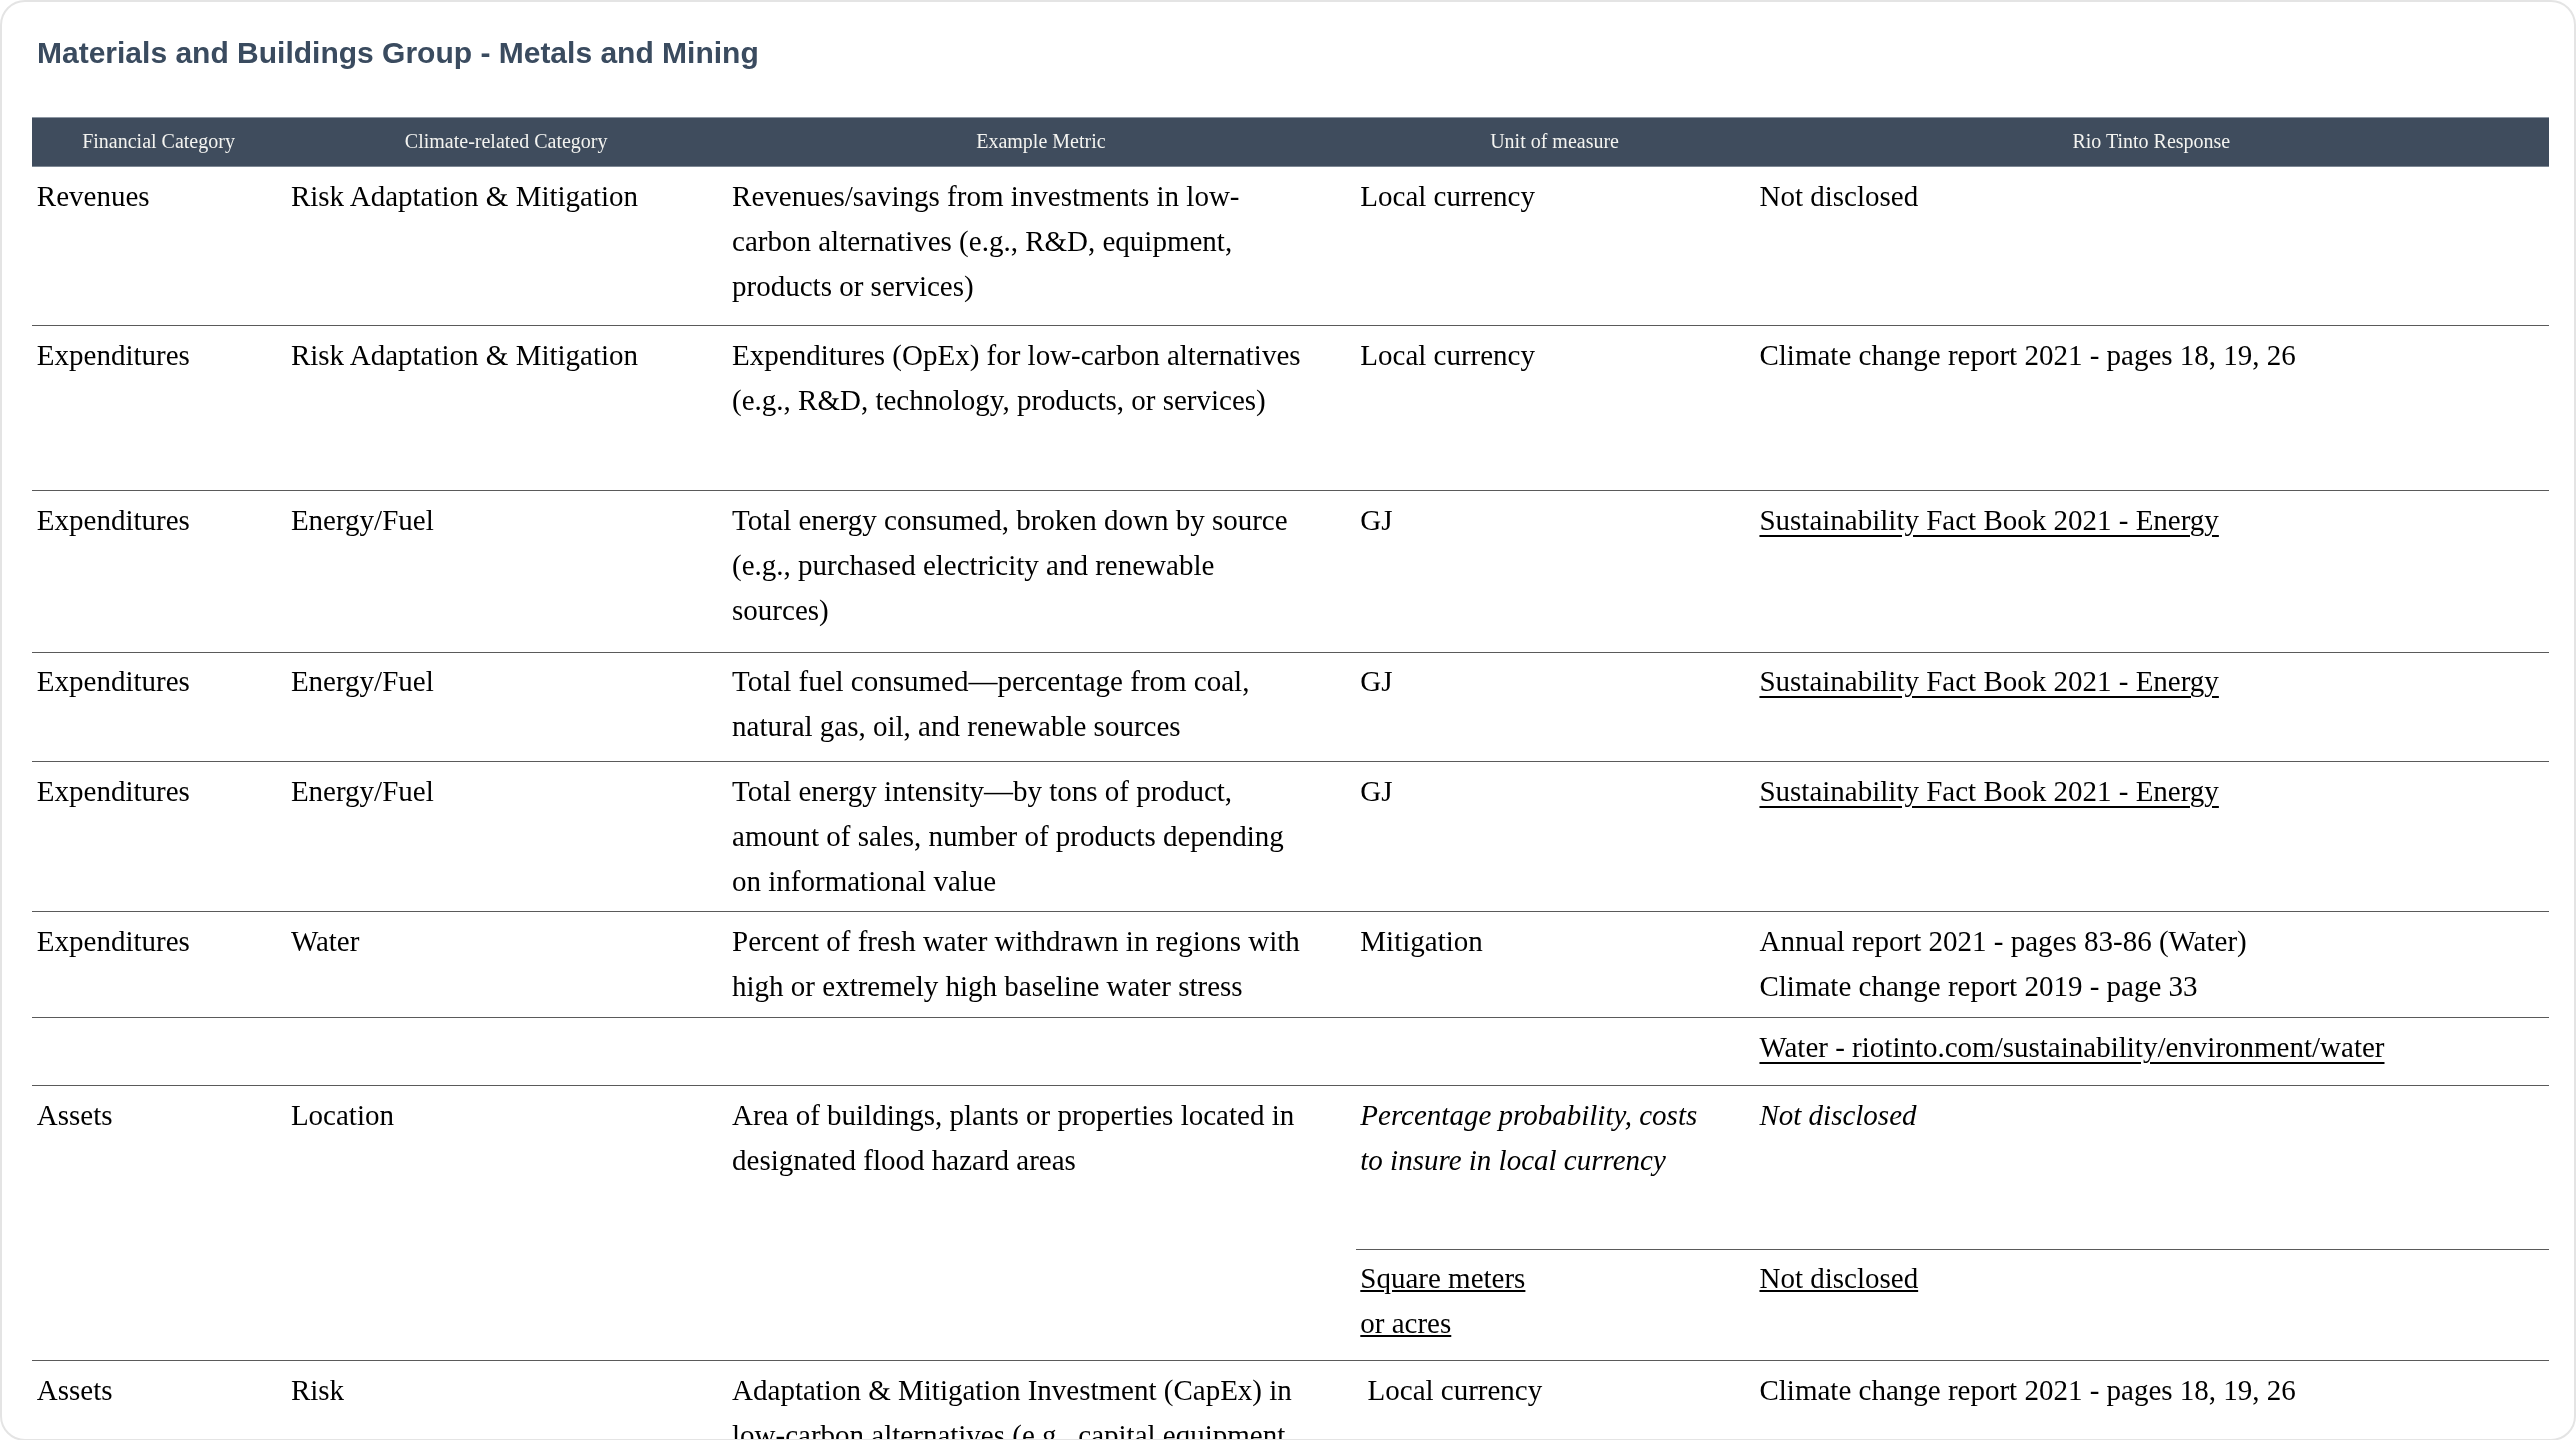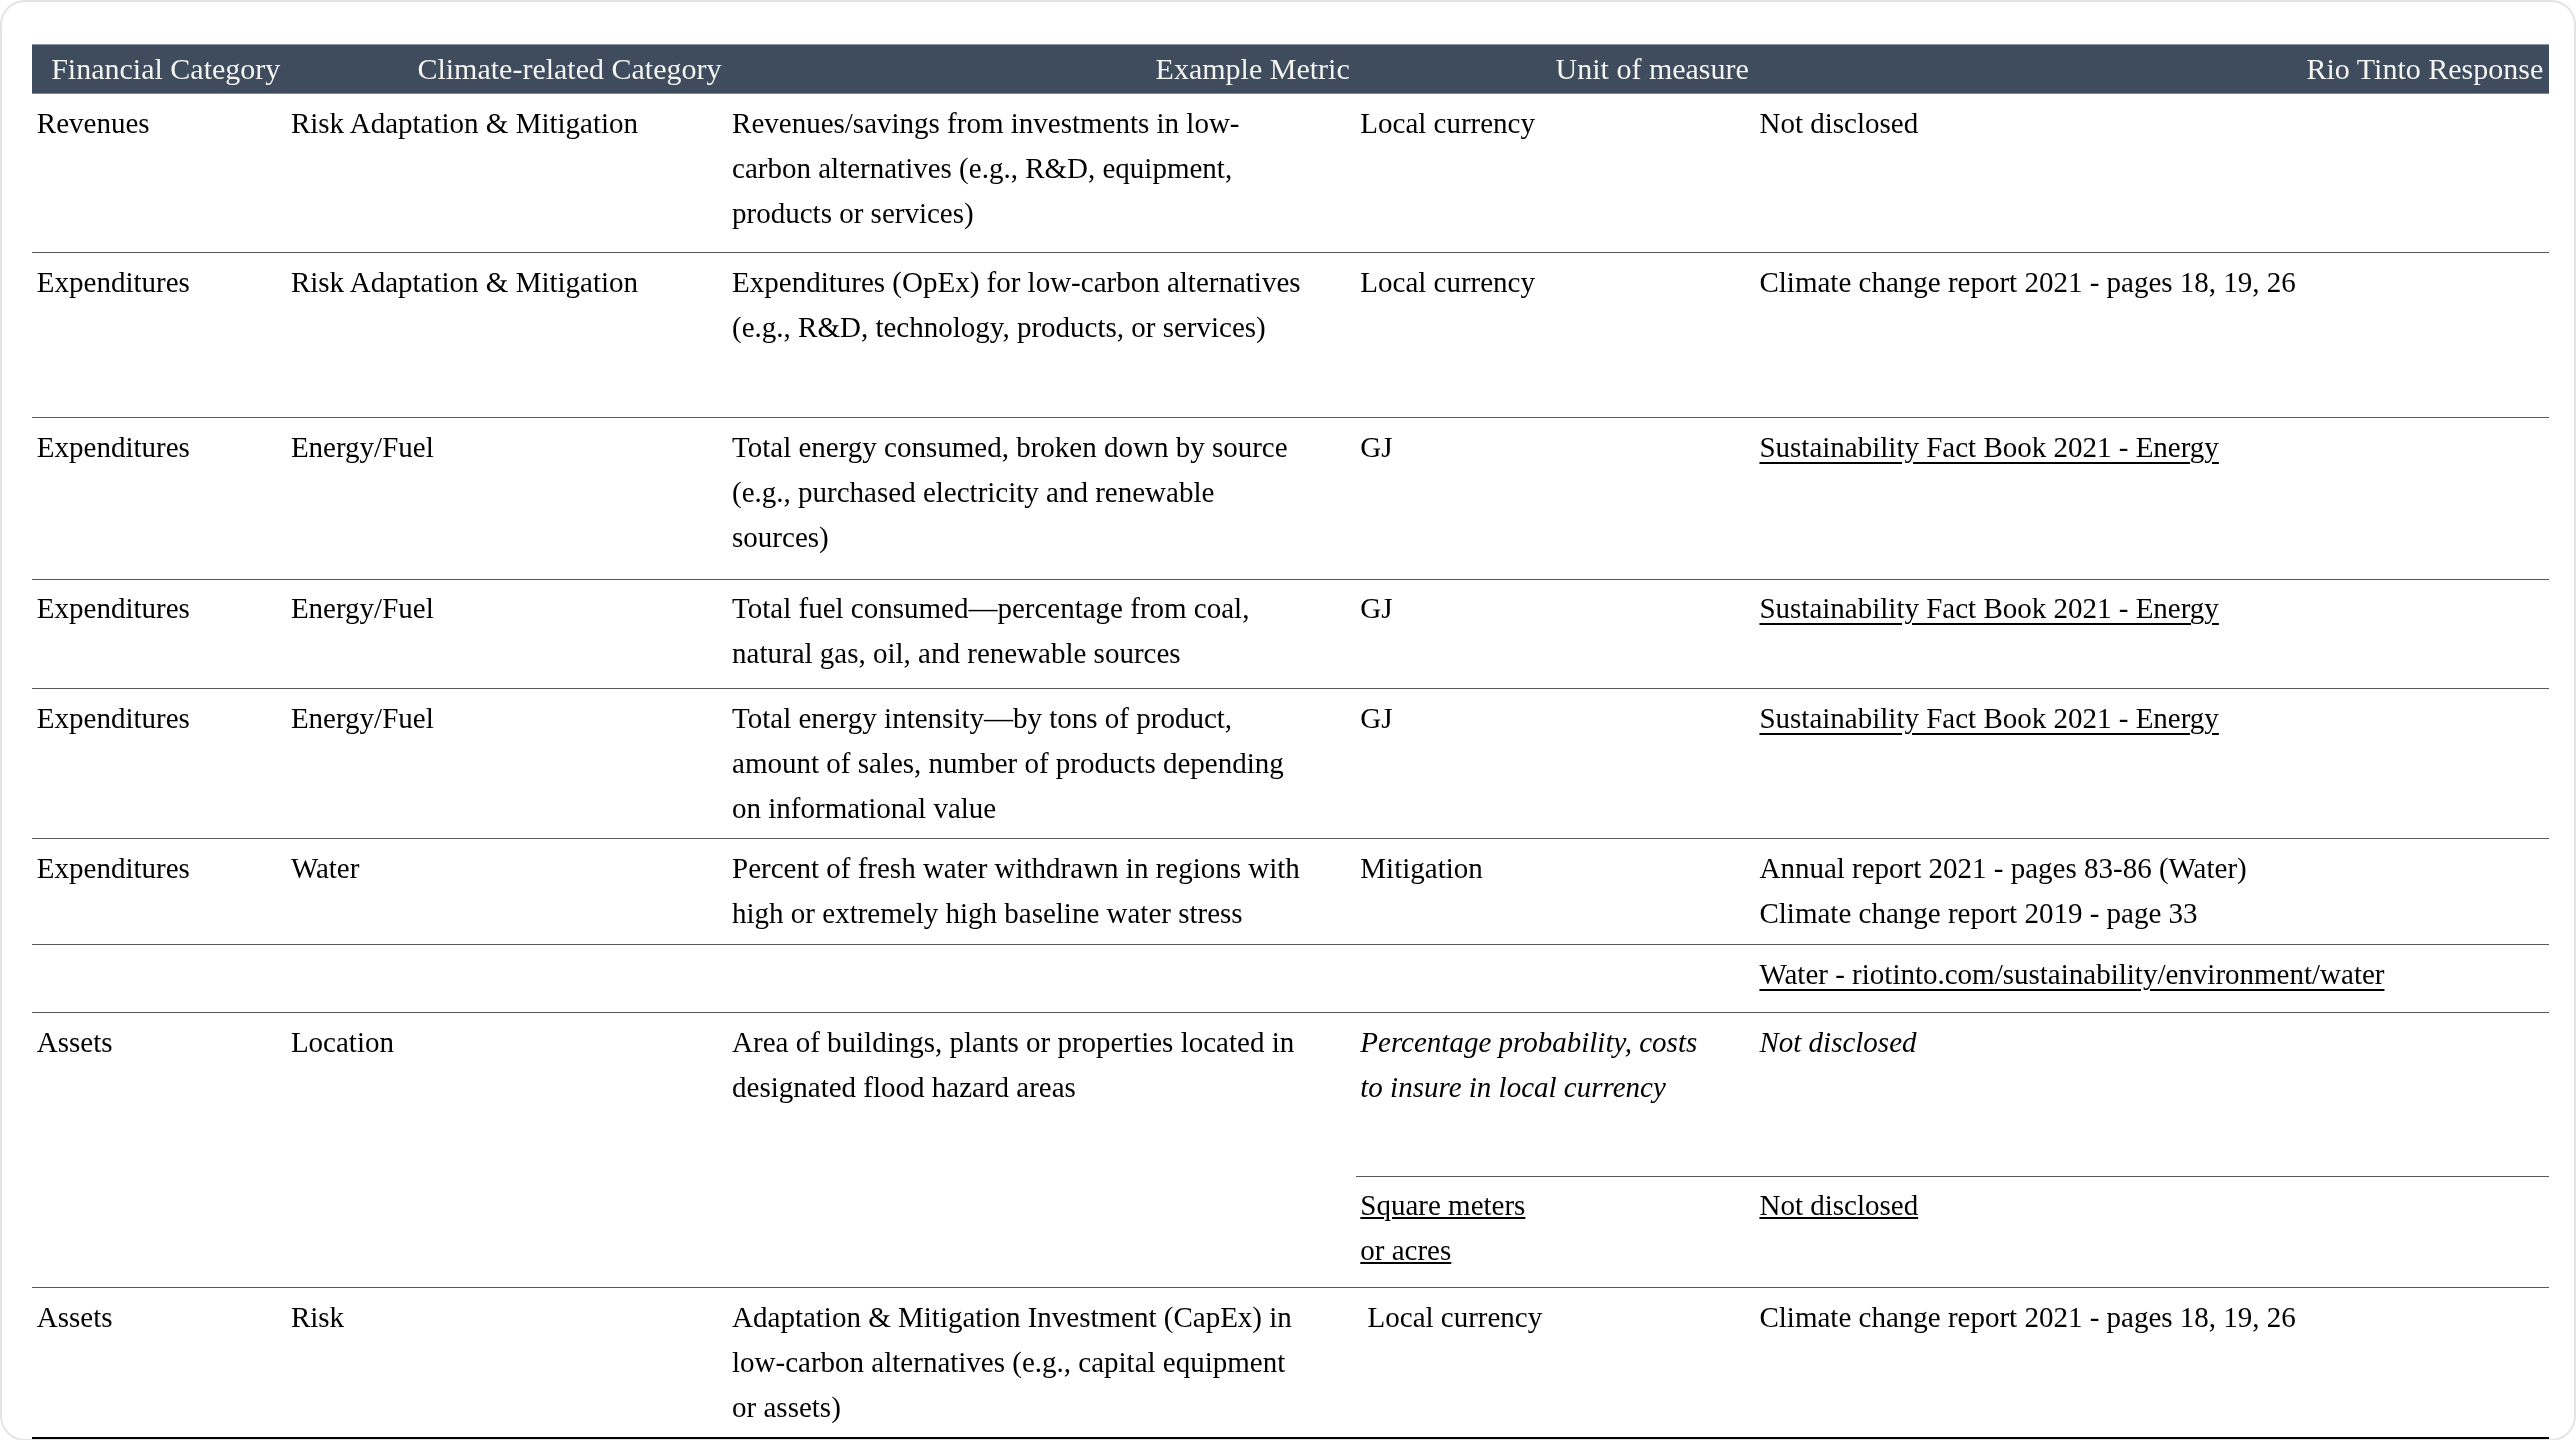--- a/index.html
+++ b/index.html
@@ -37,22 +37,22 @@
   }
   col.c1{width:254px;}
   col.c2{width:441px;}
   col.c3{width:628px;}
   col.c4{width:399px;}
   col.c5{width:794px;}
   thead th{
     background:var(--header-bg,#3f4c5d);
     color:var(--header-text,#f4f4f1);
     font-weight:normal;
-    font-size:30px;
-    text-align:right;
+    font-size:20px;
+    text-align:center;
     vertical-align:middle;
     height:46px;
     padding:0 5.8px 1.9px 4.8px;
     border-top:1.9px solid #8d97a3;
     border-bottom:1.9px solid #7d8793;
     white-space:nowrap;
     overflow:hidden;
   }
   tbody td{
     vertical-align:top;
@@ -80,20 +80,21 @@
     text-underline-offset:4.8px;
     cursor:pointer;
   }
 </style>
 </head>
 <body>
 
 <div class="screen">
 
   <div class="titles">
+    <div>Materials and Buildings Group - Metals and Mining</div>
   </div>
 
   <table class="metrics">
     <colgroup>
       <col class="c1">
         <col class="c2">
         <col class="c3">
         <col class="c4">
         <col class="c5">
     </colgroup>

